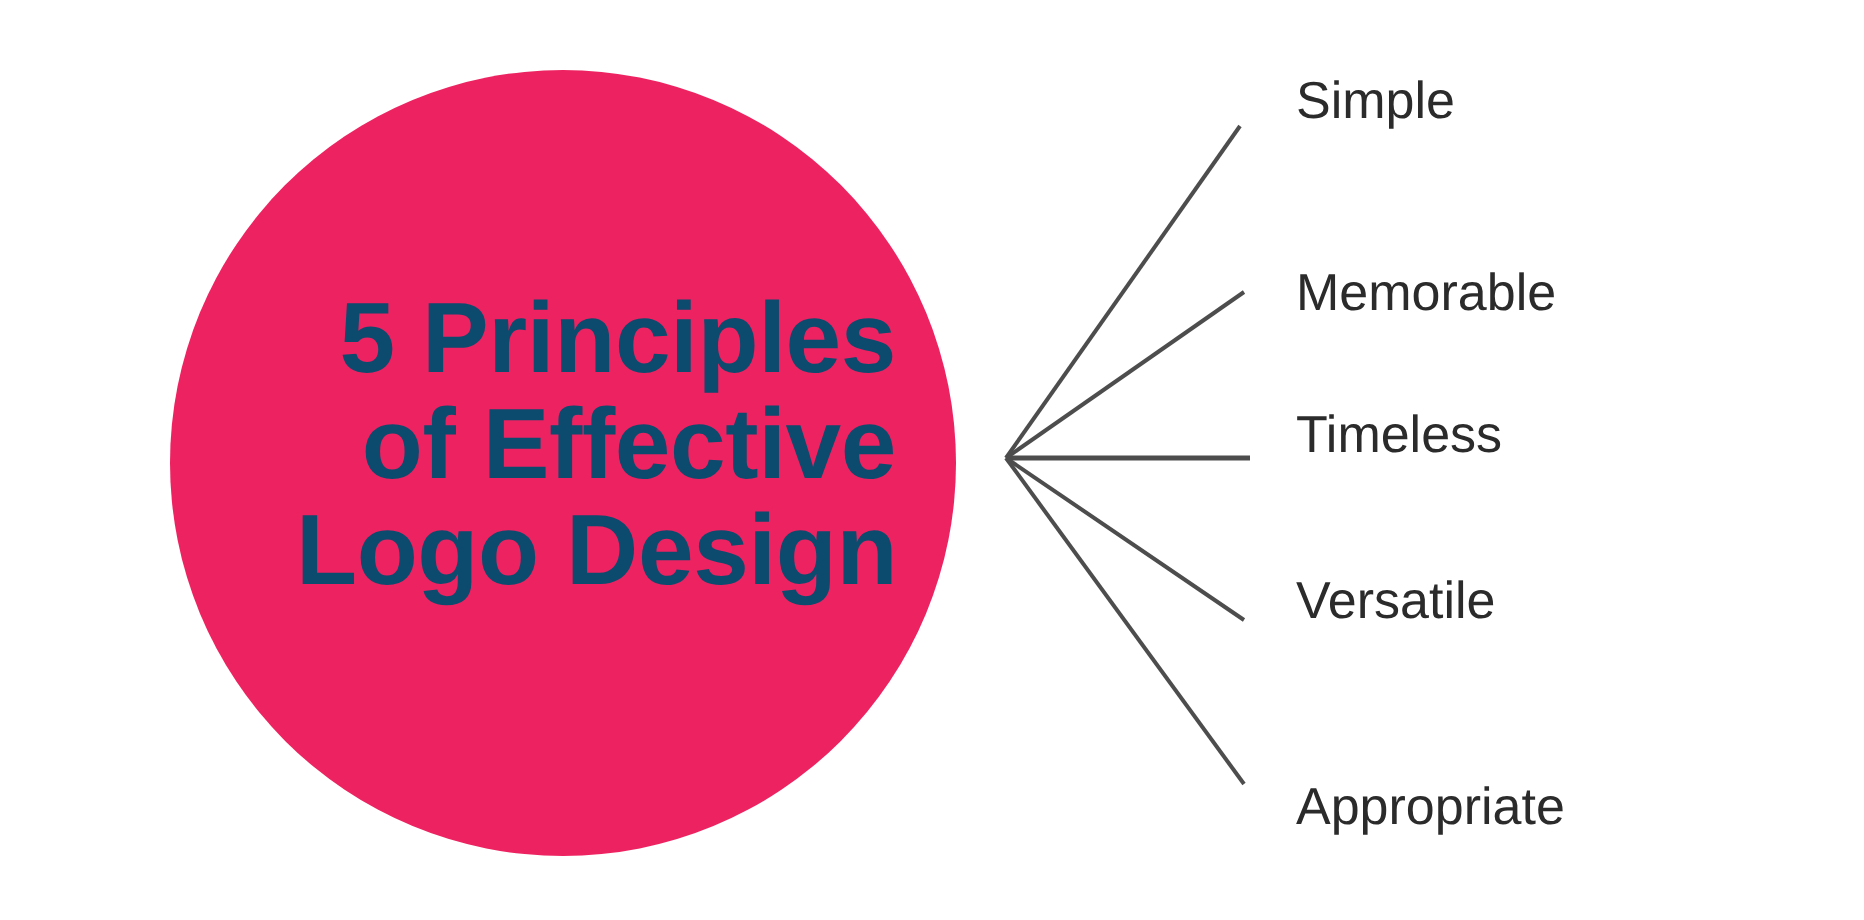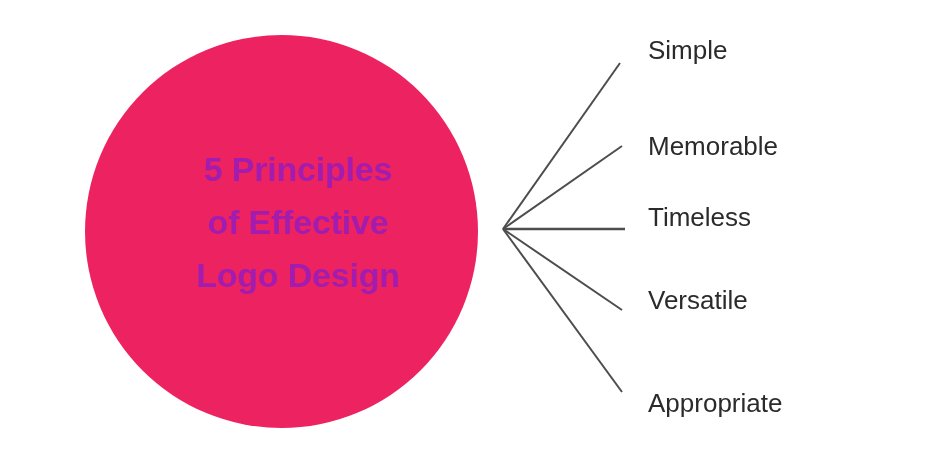--- a/index.html
+++ b/index.html
@@ -27,27 +27,27 @@
     width: 393px;
     height: 393px;
     border-radius: 50%;
     background: #ED2361;
   }
   #circle-text {
     position: absolute;
     left: 148px;
     top: 143px;
     width: 300px;
-    color: #a21caf;
+    color: #0c4a6e;
     font-family: "Liberation Sans", sans-serif;
     font-weight: bold;
-    font-size: 34px;
+    font-size: 50px;
     line-height: 53px;
     letter-spacing: -0.2px;
-    text-align: center;
+    text-align: right;
     white-space: nowrap;
   }
   #circle-text .tline {
     display: block;
   }
 
   
   #connectors {
     position: absolute;
     left: 0;

